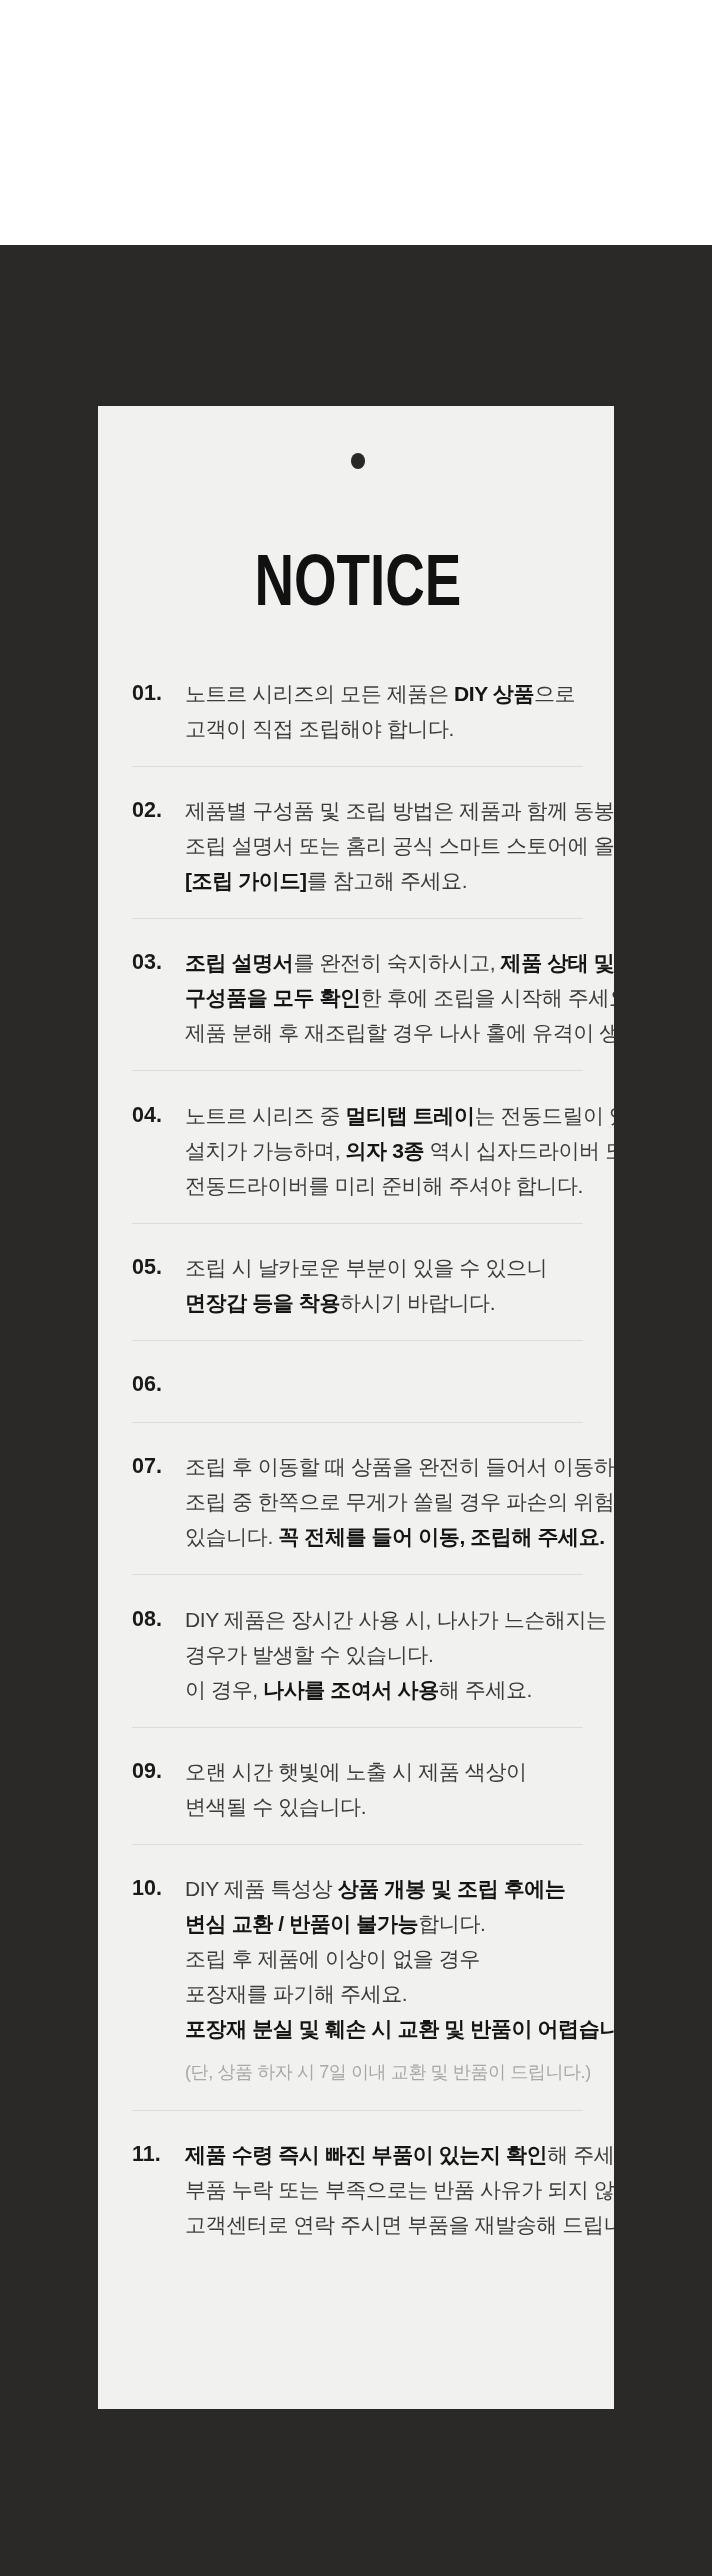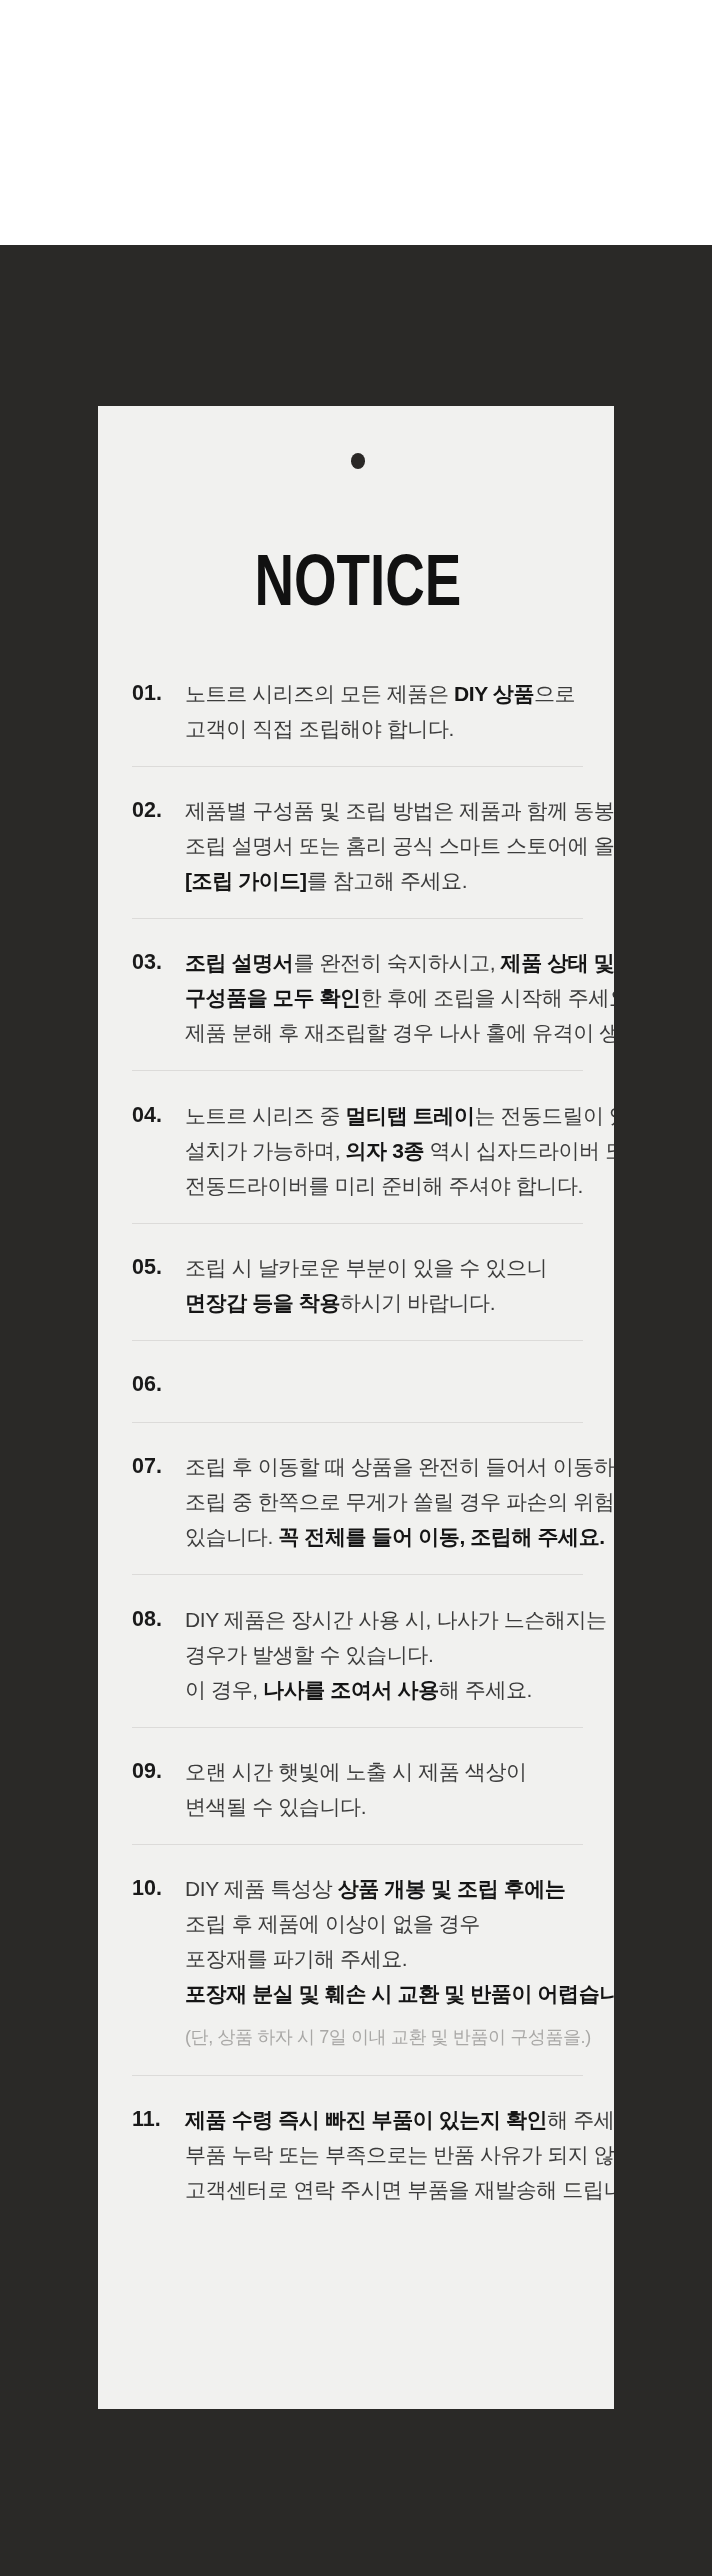--- a/index.html
+++ b/index.html
@@ -117,24 +117,25 @@
     <div class="content">
             <div class="line"><span>오랜 시간 햇빛에 노출 시 제품 색상이</span></div>
             <div class="line"><span>변색될 수 있습니다.</span></div>
           </div>
   </div>
 <div class="divider"></div>
   <div class="item">
     <div class="num">10.</div>
     <div class="content">
             <div class="line"><span>DIY 제품 특성상 </span><span class="b">상품 개봉 및 조립 후에는</span></div>
+            <div class="line"><span class="b">변심 교환 / 반품이 불가능</span><span>합니다.</span></div>
             <div class="line"><span>조립 후 제품에 이상이 없을 경우</span></div>
             <div class="line"><span>포장재를 파기해 주세요.</span></div>
             <div class="line"><span class="b">포장재 분실 및 훼손 시 교환 및 반품이 어렵습니다.</span></div>
-            <div class="note">(단, 상품 하자 시 7일 이내 교환 및 반품이 구성품을.)</div>
+            <div class="note">(단, 상품 하자 시 7일 이내 교환 및 반품이 드립니다.)</div>
           </div>
   </div>
 <div class="divider"></div>
   <div class="item">
     <div class="num">11.</div>
     <div class="content">
             <div class="line"><span class="b">제품 수령 즉시 빠진 부품이 있는지 확인</span><span>해 주세요.</span></div>
             <div class="line"><span>부품 누락 또는 부족으로는 반품 사유가 되지 않으며,</span></div>
             <div class="line"><span>고객센터로 연락 주시면 부품을 재발송해 드립니다.</span></div>
           </div>

